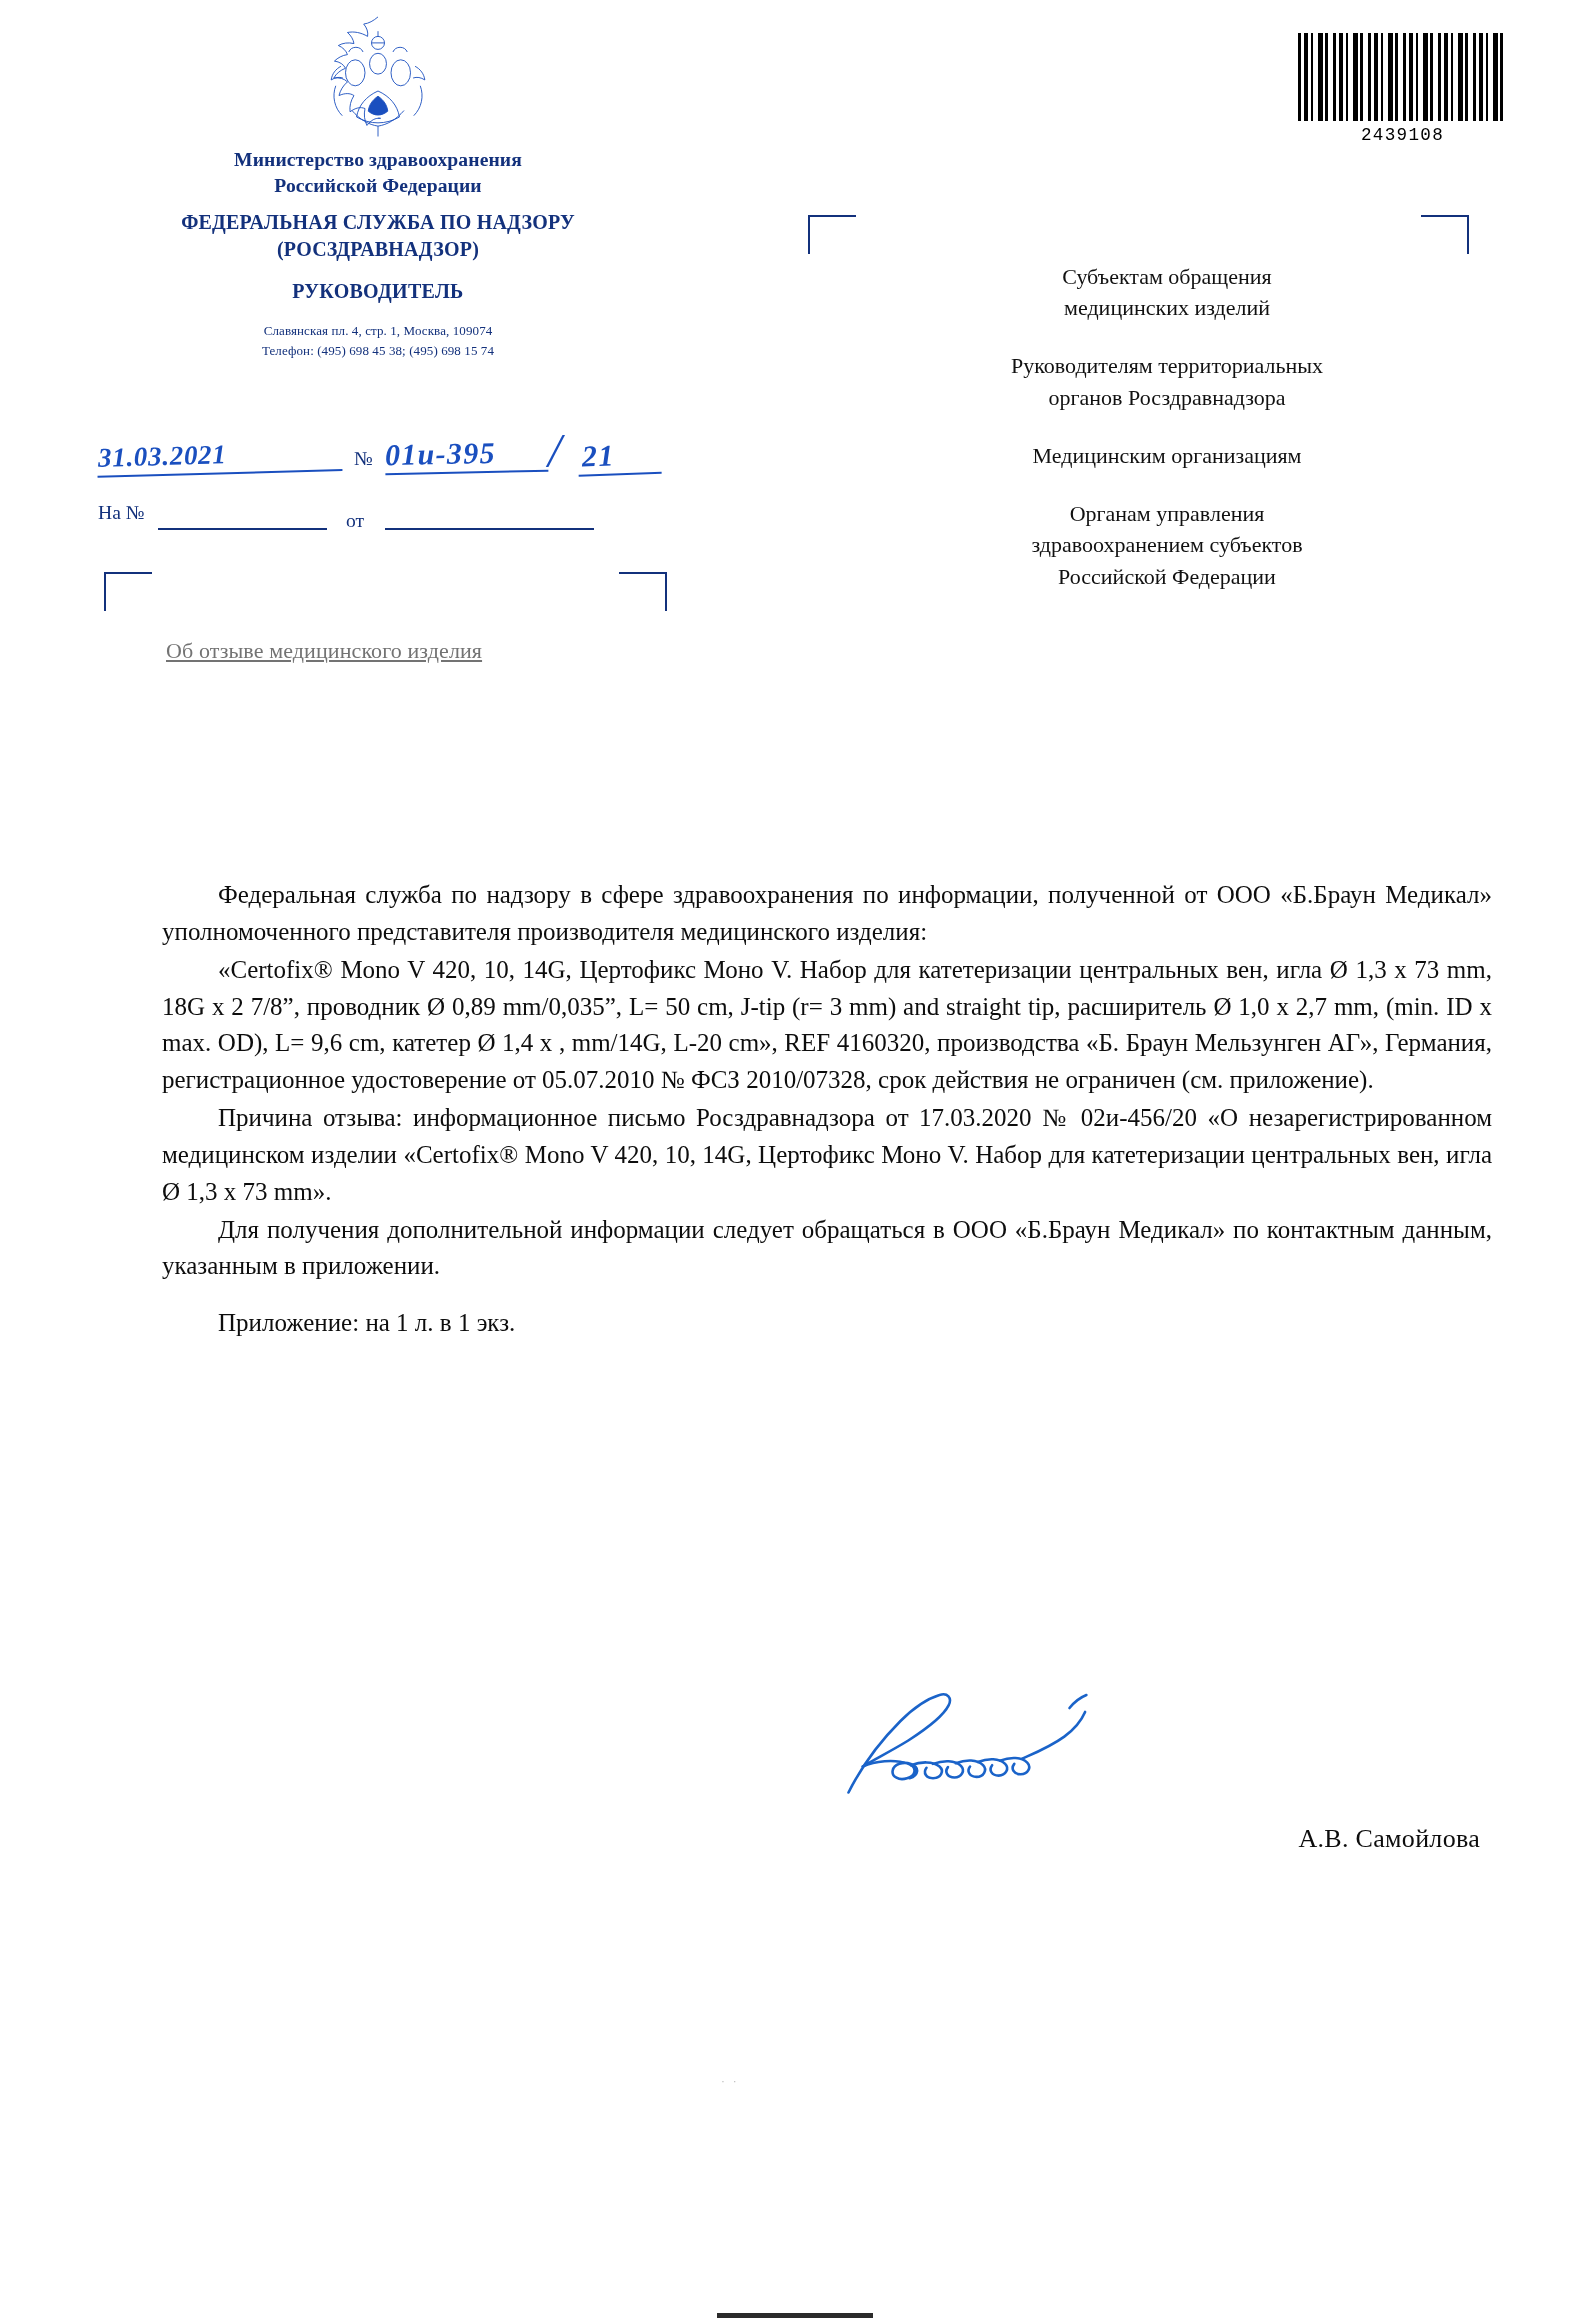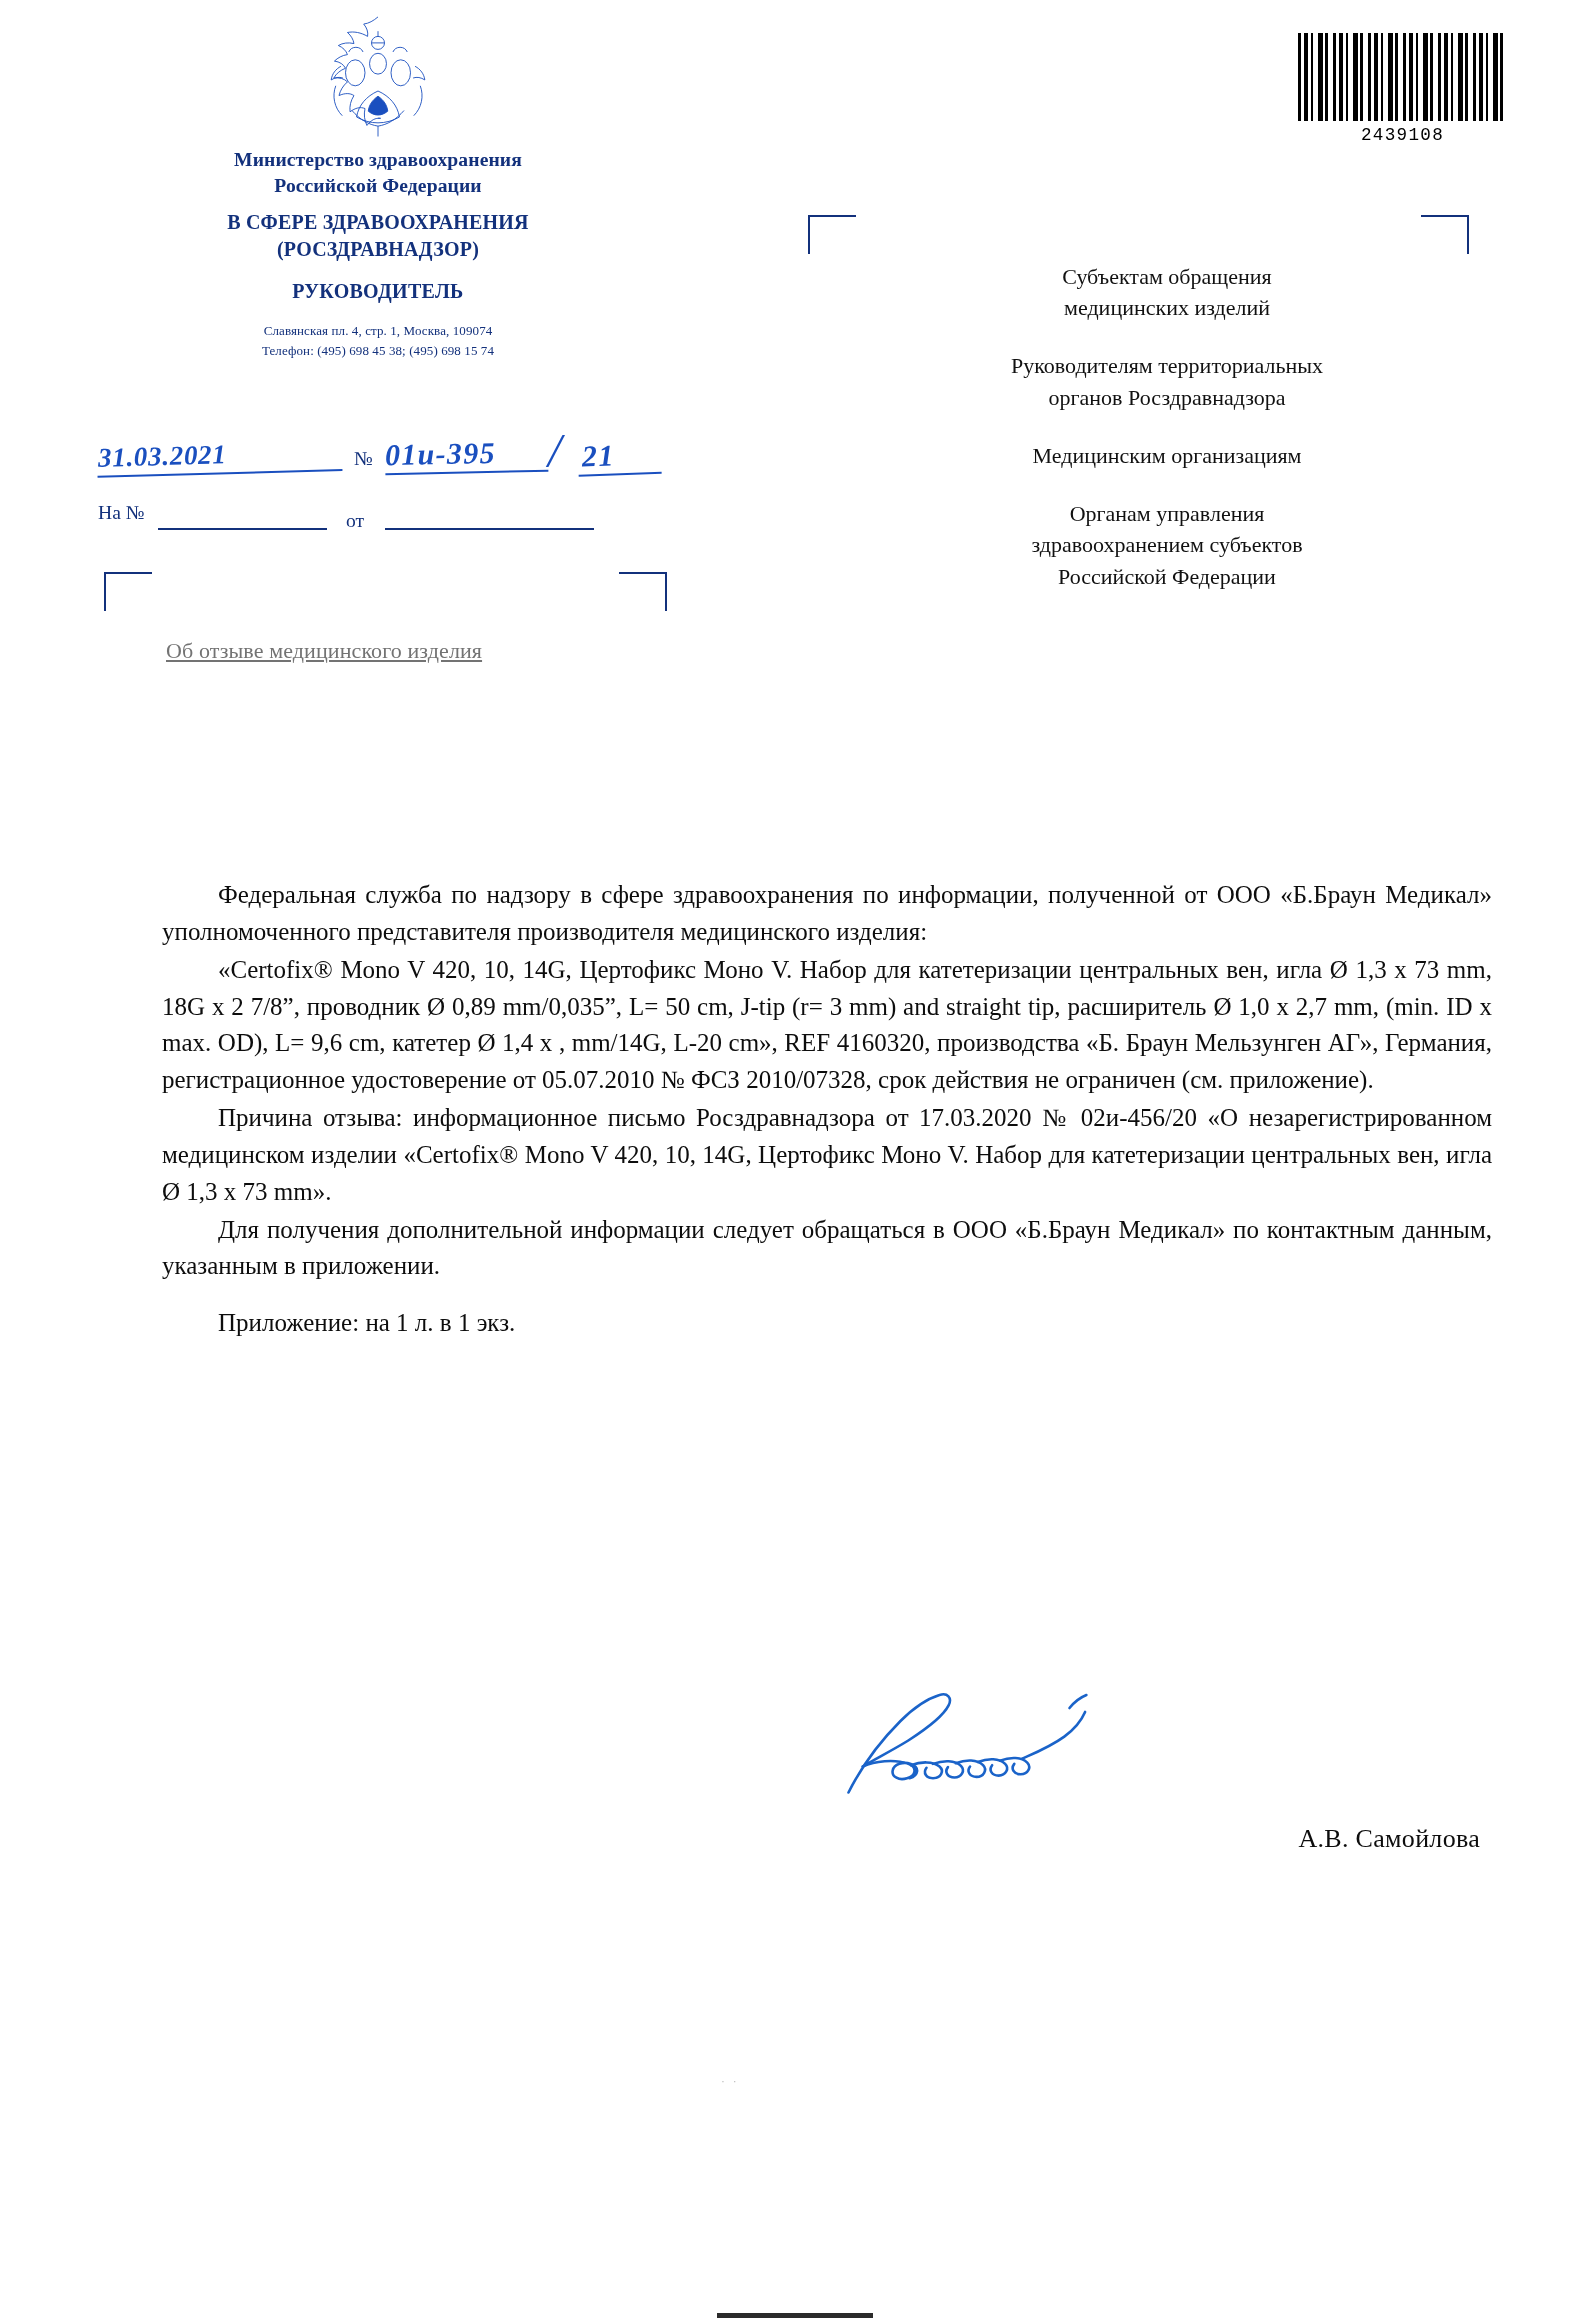--- a/index.html
+++ b/index.html
@@ -332,21 +332,21 @@
         <path d="M95 174 l0 16" fill="none"></path>
       </g>
     </svg>
 
     <div class="ministry">
       <div>Министерство здравоохранения</div>
       <div>Российской Федерации</div>
     </div>
 
     <div class="service">
-      <div>В СФЕРЕ ЗДРАВООХРАНЕНИЯ</div>
+      <div>ФЕДЕРАЛЬНАЯ СЛУЖБА ПО НАДЗОРУ</div>
       <div>(РОСЗДРАВНАДЗОР)</div>
     </div>
 
     <div class="chief">РУКОВОДИТЕЛЬ</div>
 
     <div class="address">
       <div>Славянская пл. 4, стр. 1, Москва, 109074</div>
       <div>Телефон: (495) 698 45 38; (495) 698 15 74</div>
     </div>
   </div>

